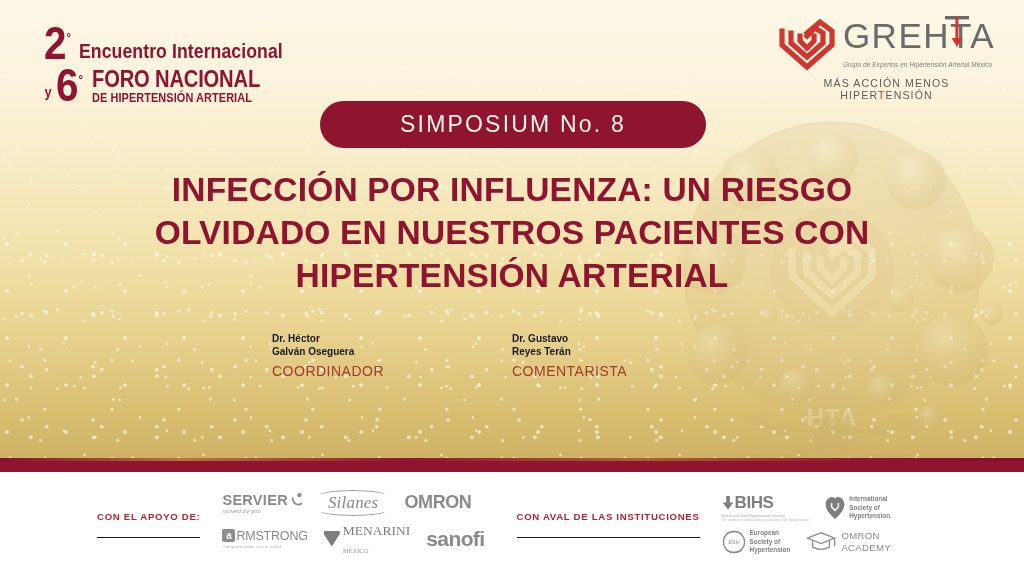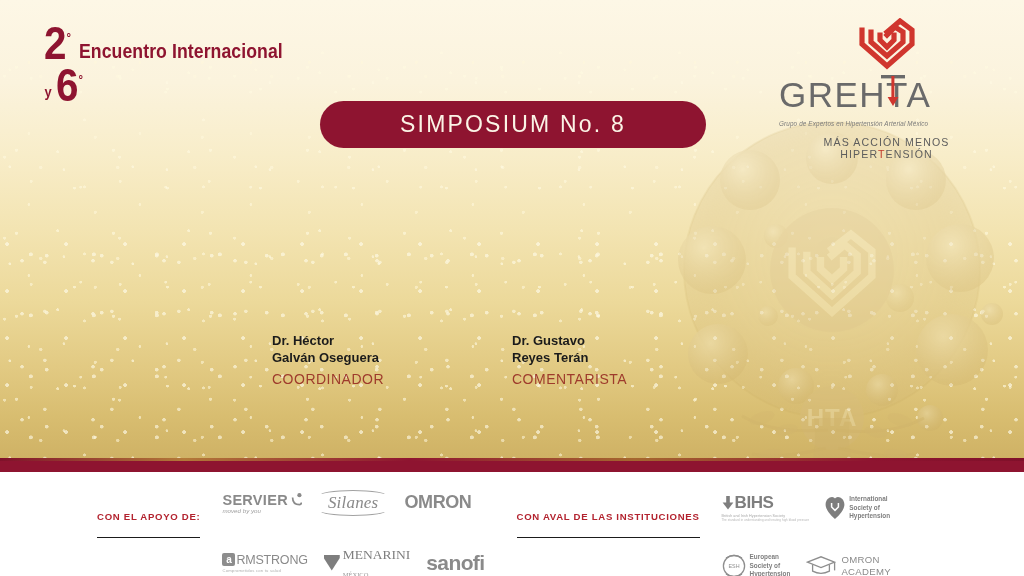--- a/index.html
+++ b/index.html
@@ -80,21 +80,21 @@
   .ev-l1 { font-size:21px; line-height:1; padding-bottom:2px; }
   .ev-row2 { display:flex; align-items:flex-end; gap:4px; margin-top:3px; }
   .ev-y { color:#8e1430; font-weight:bold; font-size:15px; line-height:1;
           padding-bottom:5px; transform:scaleX(.86); }
   .ev-l2 { font-size:24px; line-height:.96; letter-spacing:-.2px; }
   .ev-l3 { font-size:13px; line-height:1; letter-spacing:.1px; padding-top:1px; }
   .ev-stack { display:flex; flex-direction:column; }
 
   
   .grehta { position:absolute; right:30px; top:18px; width:215px; text-align:center; }
-  .grehta-top { display:flex; align-items:center; justify-content:center; gap:7px;flex-direction:column; }
+  .grehta-top { display:flex; align-items:center; justify-content:center; gap:7px; }
   .grehta-mark { width:58px; height:52px; flex:0 0 auto; }
   .grehta-words { text-align:left; }
   .grehta-name { position:relative; display:inline-block; }
   .grehta-name-txt {
     font-size:35px; letter-spacing:1.5px; color:#6a6a6a; font-weight:normal;
     line-height:1; display:block;
   }
   .grehta-tarrow { position:absolute; right:25px; top:-3px; width:26px; height:34px; }
   .grehta-sub {
     font-size:6.3px; color:#7a7a7a; letter-spacing:.15px; font-style:italic;
@@ -125,21 +125,21 @@
   .title .ln { display:block; white-space:nowrap; }
 
   
   .speakers {
     position:absolute; left:0; top:332px; width:1024px;
     display:flex; justify-content:center; gap:0;
   }
   .spk { width:240px; padding-left:0; }
   .spk:nth-child(1) { margin-left:0; }
   .spk-name {
-    color:#1b1b1b; font-weight:bold; font-size:13px; line-height:1.34;
+    color:#1b1b1b; font-weight:bold; font-size:10px; line-height:1.34;
     white-space:pre-line;
   }
   .spk-role {
     margin-top:4px; color:#9e3b2c; font-size:14px; letter-spacing:.5px; font-weight:normal;
   }
 
   
   .divider {
     position:absolute; left:0; top:458px; width:1024px; height:14px;
     background:#8e1430;
@@ -154,21 +154,21 @@
   .footer {
     position:absolute; left:0; top:472px; width:1024px; height:104px;
     background:#fff; display:flex; align-items:center;
   }
   .foot-col { display:flex; align-items:center; }
   .foot-label {
     color:#b3232f; font-size:9.6px; font-weight:bold; letter-spacing:.7px;
     border-bottom:1.6px solid #1b1b1b; padding-bottom:15px; white-space:nowrap;
   }
   .logo-grid { display:flex; flex-direction:column; gap:7px; }
-  .logo-row { display:flex; align-items:center; gap:16px;margin-top:24px; }
+  .logo-row { display:flex; align-items:center; gap:16px; }
   .logo { color:#8d8d8d; display:flex; align-items:center; }
 
   
   .lg-servier { display:flex; flex-direction:column; align-items:flex-start; }
   .lg-servier .n { font-size:14.5px; font-weight:bold; letter-spacing:.3px; color:#8a8a8a;
                    display:flex; align-items:center; gap:3px; }
   .lg-servier .t { font-size:6.2px; color:#9e9e9e; font-style:italic; margin-top:-1px; }
   .lg-silanes { position:relative; padding:0 10px; }
   .lg-silanes .n { font-family:"Liberation Serif", serif; font-style:italic;
                    font-size:17px; color:#8a8a8a; letter-spacing:.2px; }
@@ -279,20 +279,24 @@
     </div>
 
     <div class="event-lockup">
       <div class="ev-row1">
         <span class="ev-num big2"><span>2</span><sup class="ev-sup">°</sup></span>
         <span class="ev-txt ev-l1">Encuentro Internacional</span>
       </div>
       <div class="ev-row2">
         <span class="ev-y">y</span>
         <span class="ev-num big6"><span>6</span><sup class="ev-sup">°</sup></span>
+        <span class="ev-stack">
+          <span class="ev-txt ev-l2">FORO NACIONAL</span>
+          <span class="ev-txt ev-l3">DE HIPERTENSIÓN ARTERIAL</span>
+        </span>
       </div>
     </div>
 
     <div class="grehta">
       <div class="grehta-top">
         <span class="grehta-mark">
           <svg viewBox="0 0 58 52" xmlns="http://www.w3.org/2000/svg">
             <g fill="none" stroke="#d0362e" stroke-width="5.2" stroke-linecap="square" stroke-linejoin="miter">
               <path d="M4 12 L4 26 L29 48 L54 26 L54 12 L42 3 L29 14"></path>
               <path d="M13 14 L13 24 L29 38 L45 24 L45 14 L37 9 L29 17"></path>
@@ -314,20 +318,25 @@
           <span class="grehta-sub">Grupo de Expertos en Hipertensión Arterial México</span>
         </span>
       </div>
       <div class="grehta-tag"><span>MÁS ACCIÓN MENOS HIPER</span><span class="hl">T</span><span>ENSIÓN</span></div>
     </div>
 
     <div class="pill">
       <span class="pill-label">SIMPOSIUM No. 8</span>
     </div>
 
+    <div class="title">
+      <span class="ln">INFECCIÓN POR INFLUENZA: UN RIESGO</span>
+      <span class="ln">OLVIDADO EN NUESTROS PACIENTES CON</span>
+      <span class="ln">HIPERTENSIÓN ARTERIAL</span>
+    </div>
 
     <div class="speakers">
       <div class="spk">
         <div class="spk-name">Dr. Héctor
 Galván Oseguera</div>
         <div class="spk-role">COORDINADOR</div>
       </div>
       <div class="spk">
         <div class="spk-name">Dr. Gustavo
 Reyes Terán</div>

